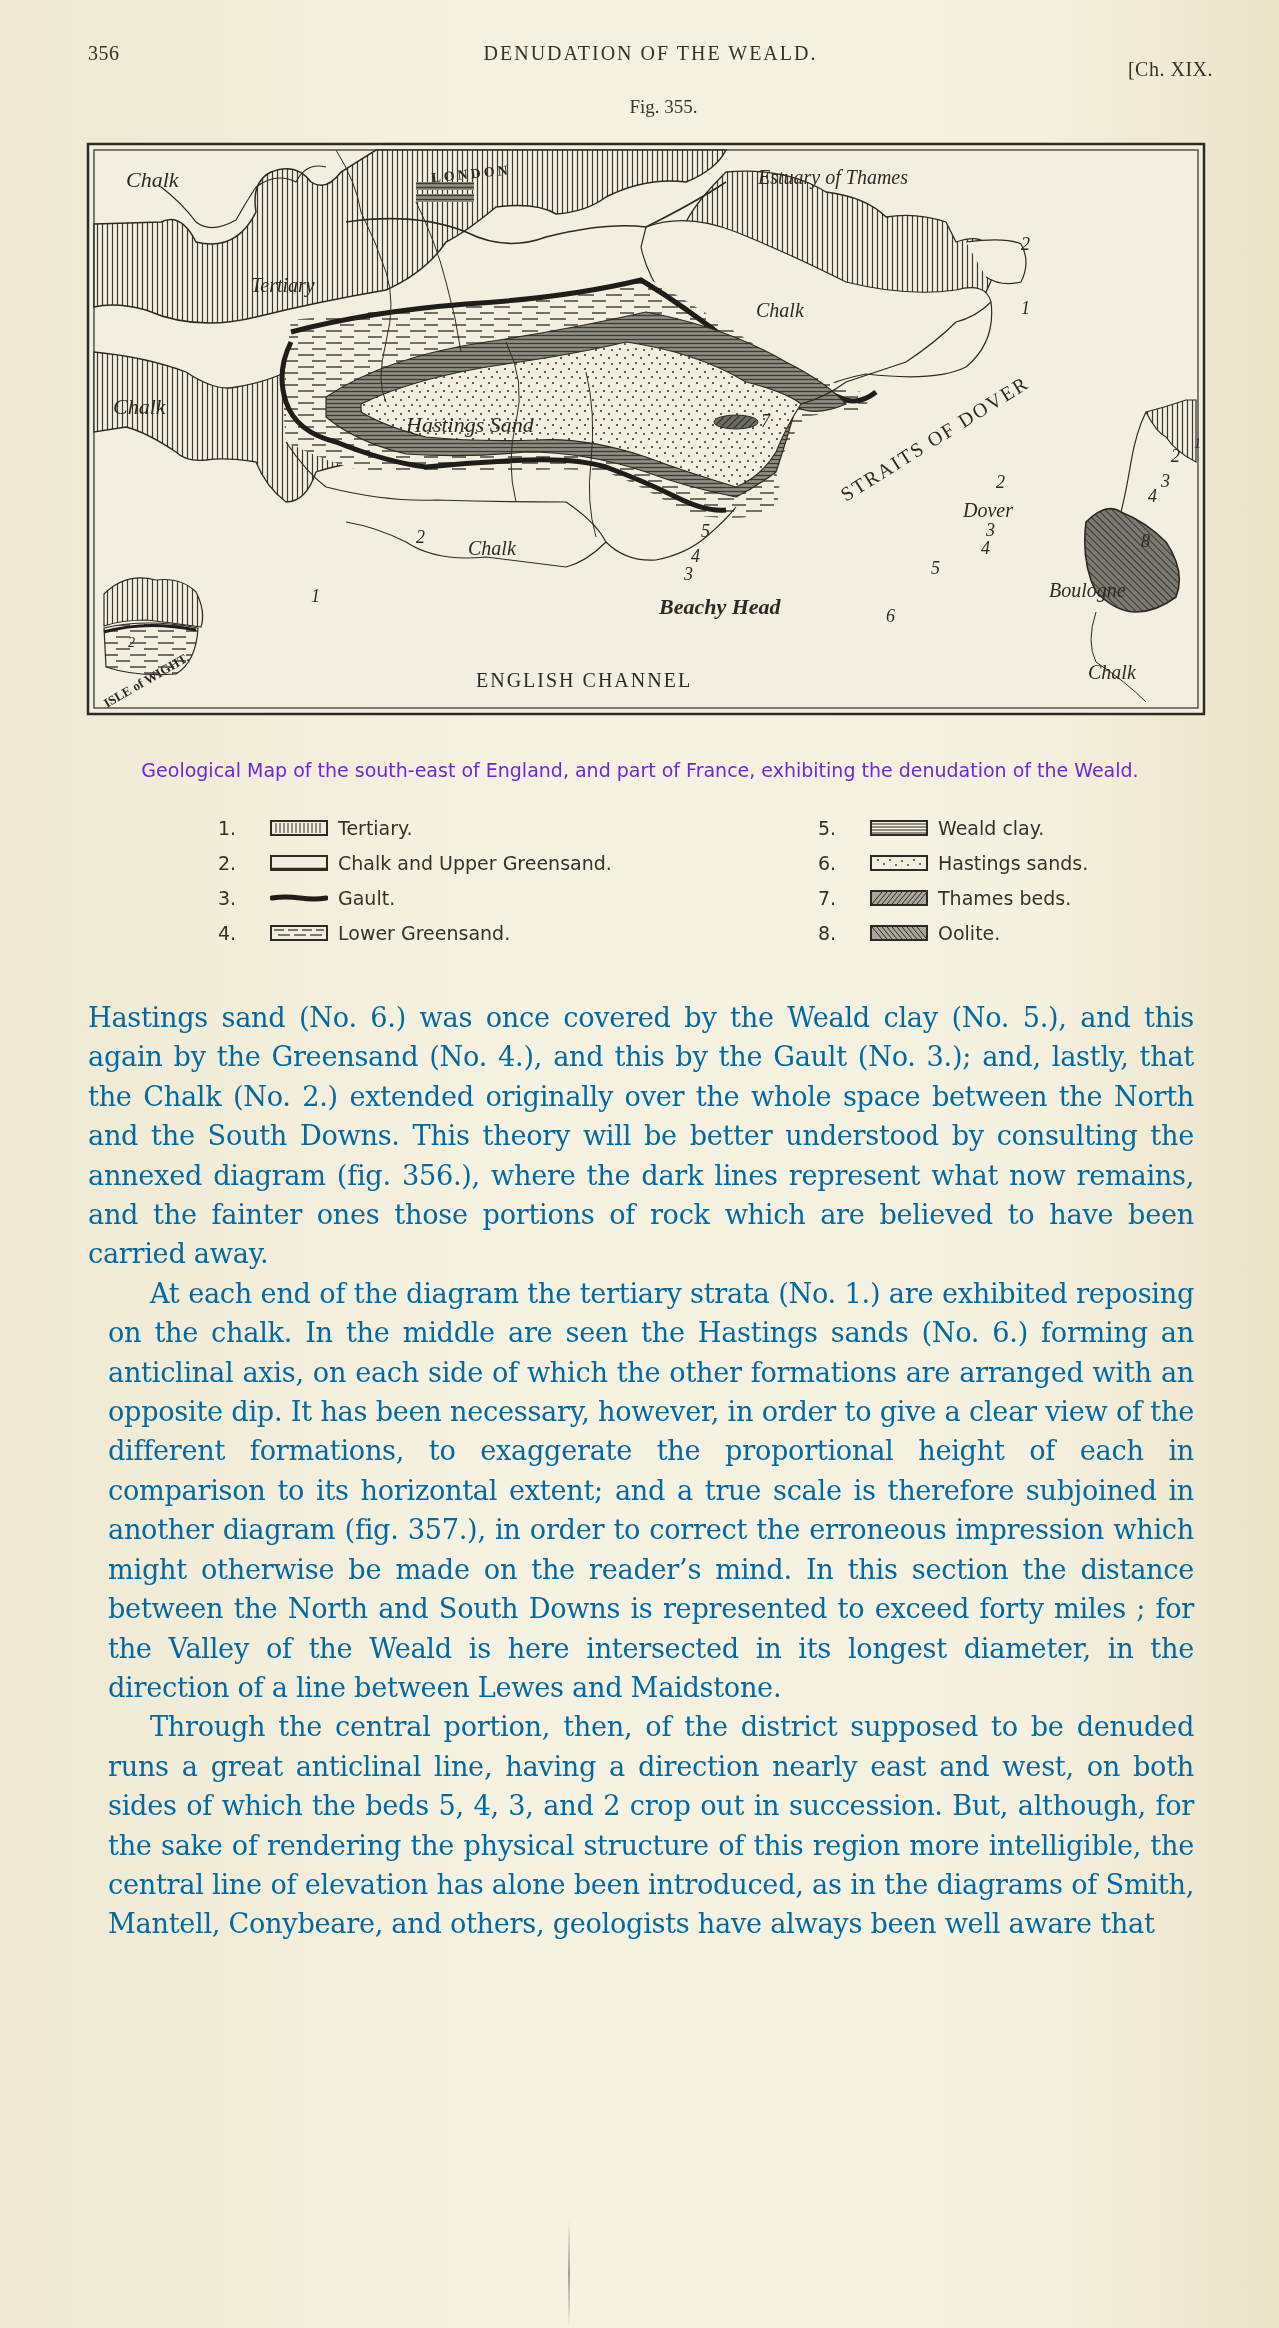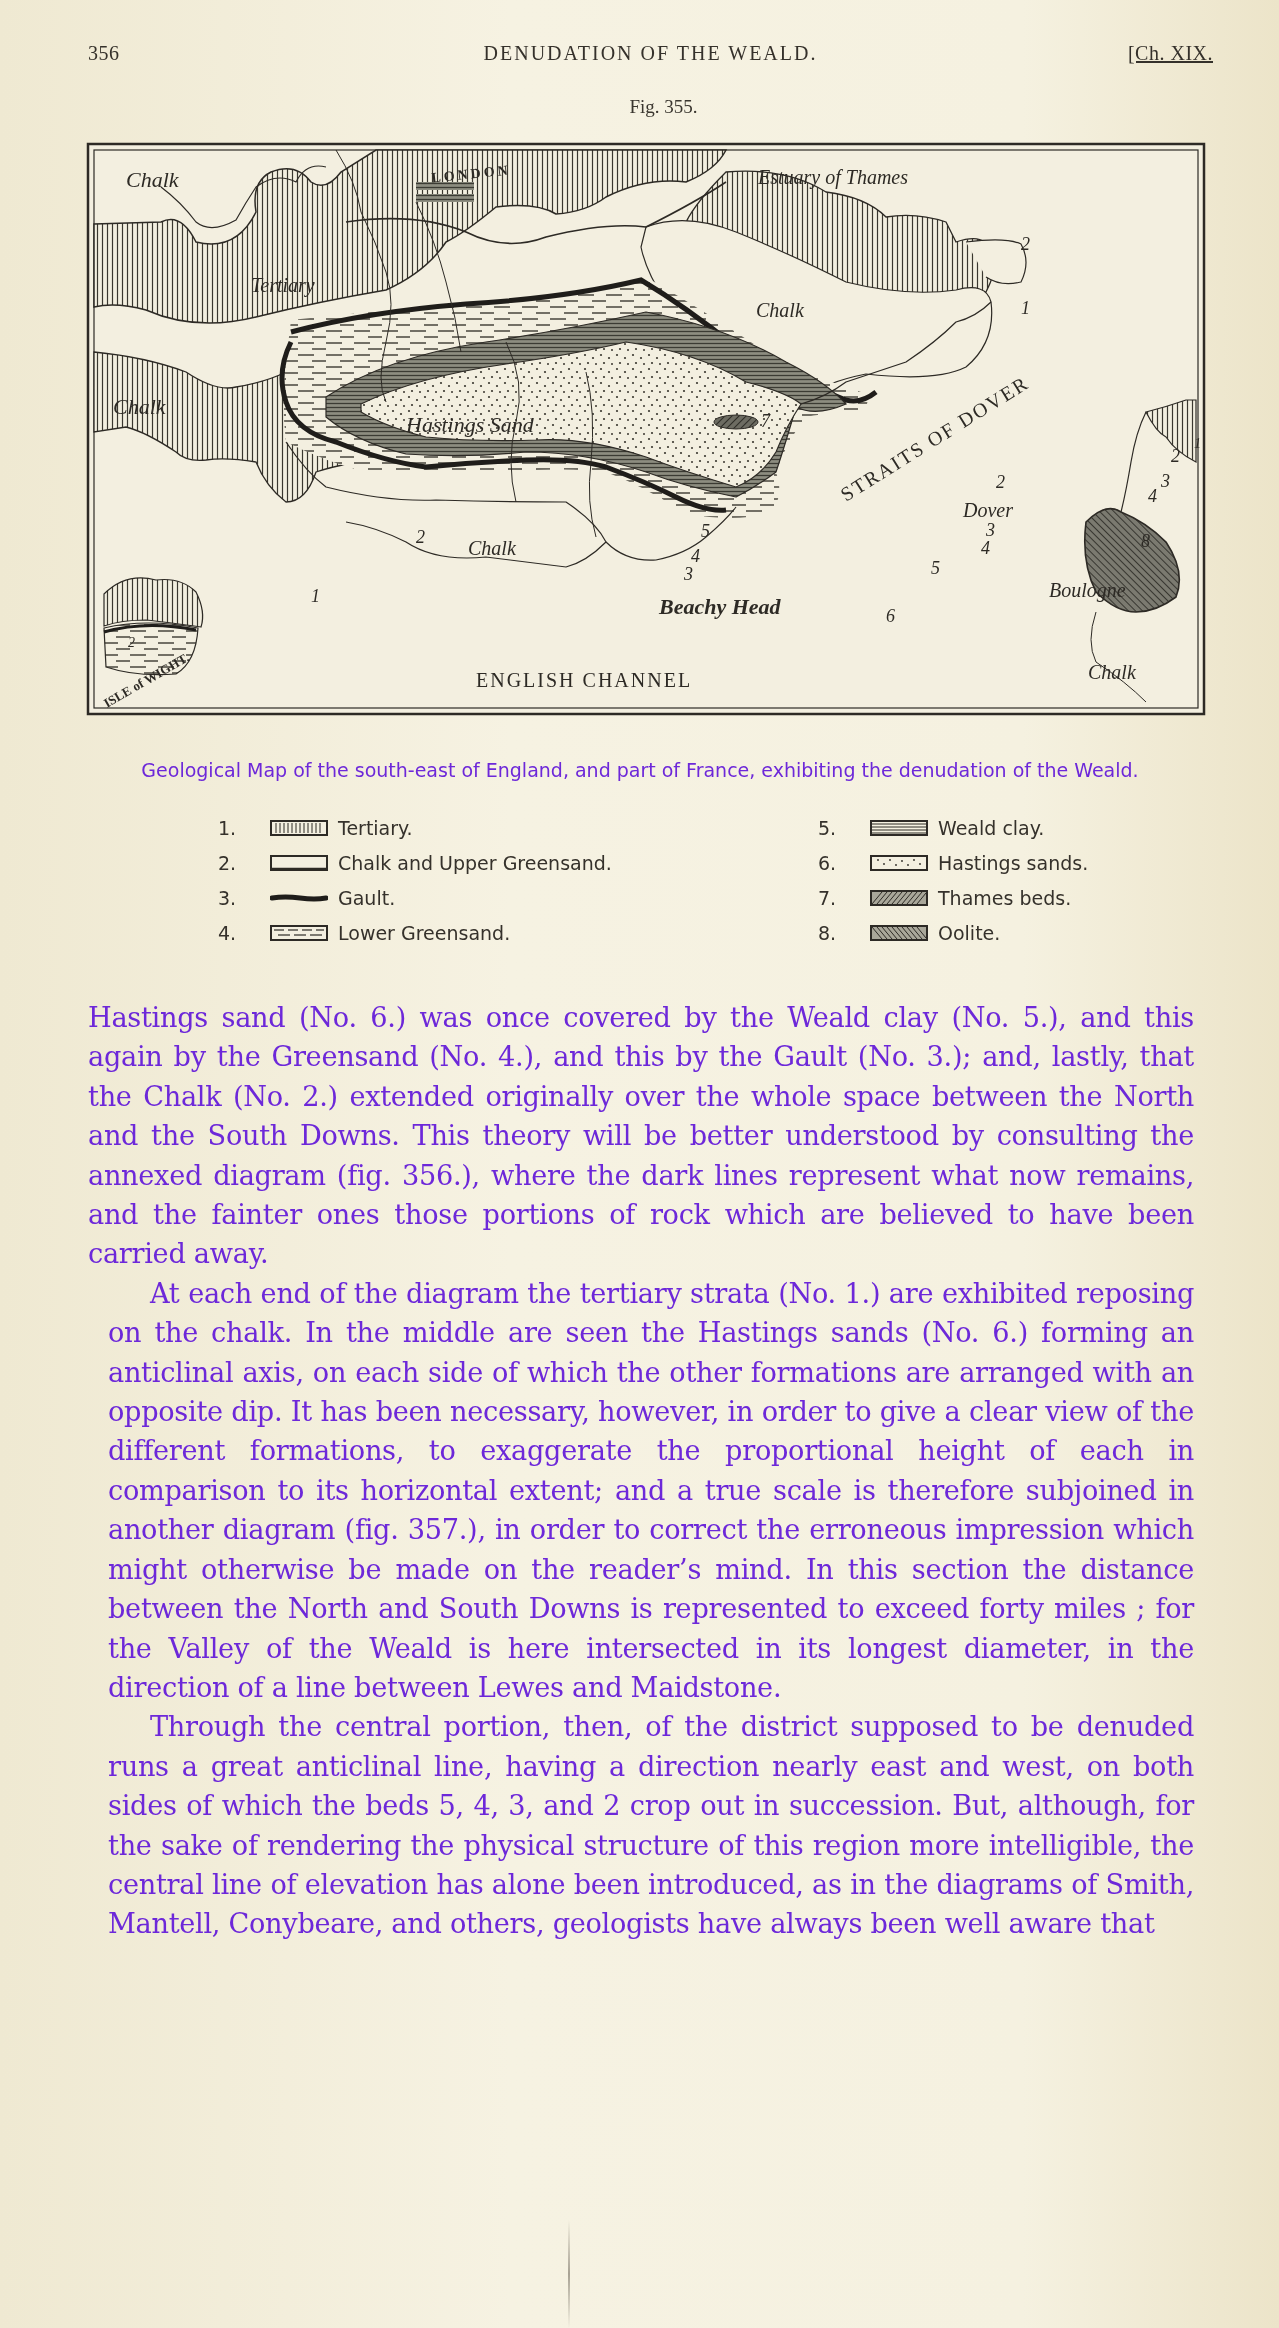--- a/index.html
+++ b/index.html
@@ -11,21 +11,21 @@
     font-family: "DejaVu Serif", "Liberation Serif", serif;
     position: relative;
   }
   .running-head {
     position: absolute; top: 42px; left: 88px; width: 1125px; height: 40px;
     font-family: "Liberation Serif", serif; font-size: 20px; letter-spacing: 0.5px;
     color: #35312b;
   }
   .running-head .page-num { position: absolute; left: 0; top: 0; }
   .running-head .title { position: absolute; left: 0; right: 0; text-align: center; top: 0; letter-spacing: 2px; }
-  .running-head .chapter { position: absolute; right: 0; top: 0; text-decoration: underline; }
+  .running-head .chapter { position: absolute; right: 0; top: 16px; }
   .fig-label {
     position: absolute; top: 96px; left: 0; width: 1279px; text-align: center;
     font-family: "Liberation Serif", serif; font-size: 19px; color: #3a362f; padding-left: 24px;
   }
   .map-frame {
     position: absolute; top: 142px; left: 86px; width: 1120px; height: 574px;
   }
   .map-frame svg { width: 100%; height: 100%; display: block; }
   .caption {
     position: absolute; top: 742px; left: 100px; width: 1080px; text-align: center;
@@ -34,21 +34,21 @@
   .legend { position: absolute; top: 810px; font-family: "DejaVu Sans", sans-serif; font-size: 19px; color: #35312b; }
   .legend-left { left: 218px; }
   .legend-right { left: 818px; }
   .legend-item { height: 35px; display: flex; align-items: center; }
   .legend-num { width: 52px; display: inline-block; }
   .legend-swatch { width: 58px; height: 16px; margin-right: 10px; display: inline-block; }
   .legend-swatch svg { width: 58px; height: 16px; display: block; }
   .body-text {
     position: absolute; top: 998px; left: 88px; width: 1106px;
     font-family: "DejaVu Serif", serif; font-size: 27.2px; line-height: 39.4px;
-    color: #6d28d9; text-align: justify; letter-spacing: -0.3px;
+    color: #0369a1; text-align: justify; letter-spacing: -0.3px;
   }
   .body-text p { margin: 0; text-indent: 0; }
   .body-text p.indent { text-indent: 42px; margin-left: 20px; }
   .crease {
     position: absolute; left: 568px; top: 2220px; width: 2px; height: 108px;
     background: linear-gradient(#00000000, #5a524680, #00000000);
   }
 </style>
 </head>
 <body>

